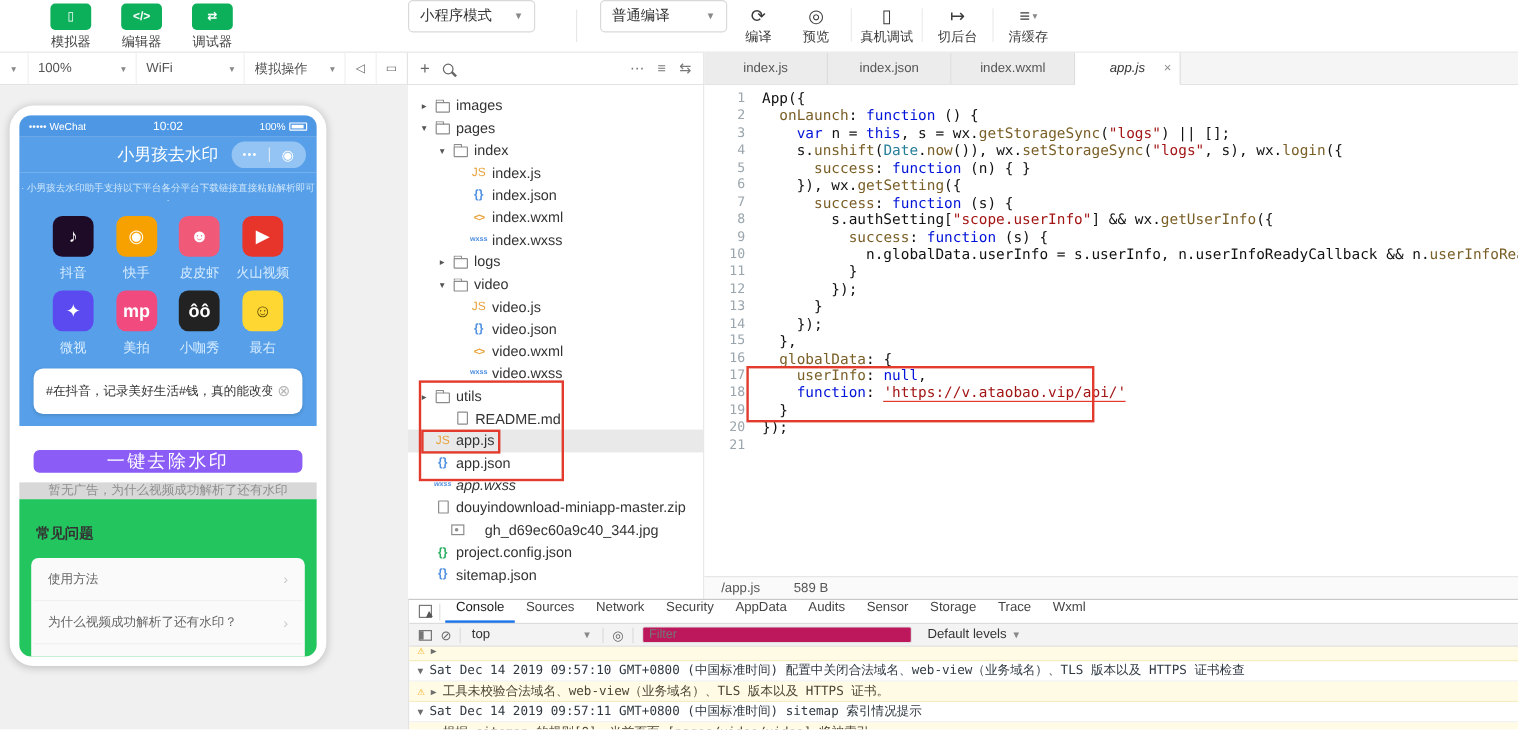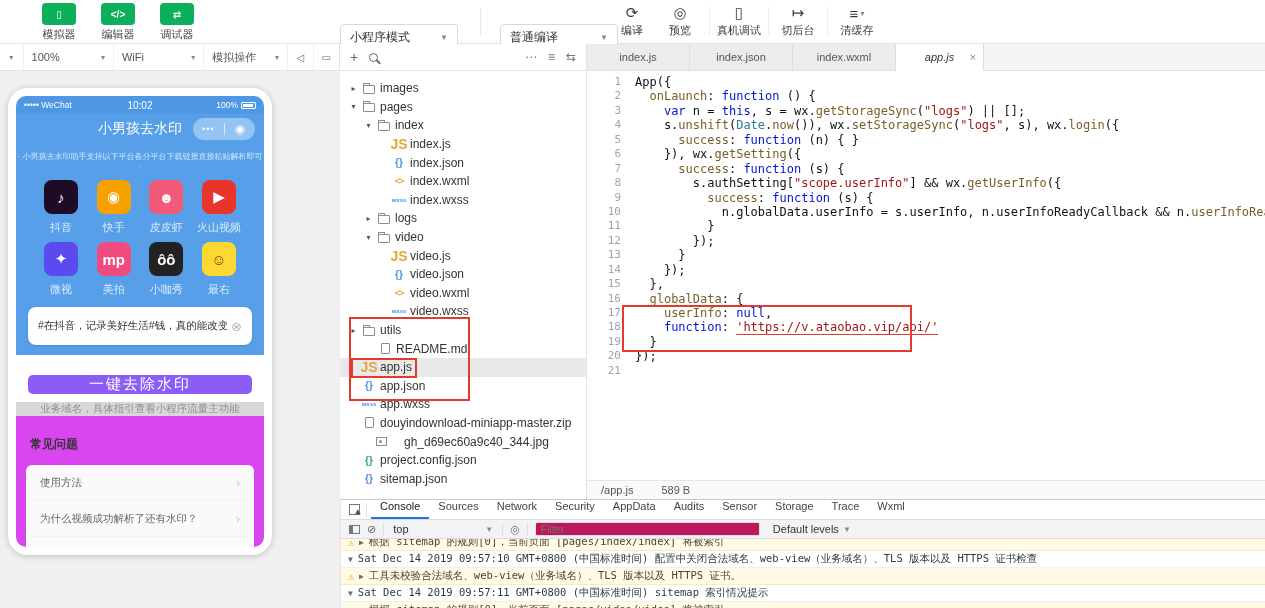--- a/index.html
+++ b/index.html
@@ -5,21 +5,21 @@
   *{box-sizing:border-box;margin:0;padding:0}
   html,body{width:1265px;height:608px;overflow:hidden}
   body{position:relative;font-family:"Liberation Sans","DejaVu Sans",sans-serif;background:#fff;color:#333}
 
   
   .topbar{position:absolute;left:0;top:0;width:1265px;height:44px;background:#fff;border-bottom:1px solid #e3e3e3}
   .primary-group{position:absolute;left:36px;top:3px;display:flex;gap:13px}
   .tb-col{display:flex;flex-direction:column;align-items:center;width:46px;cursor:pointer}
   .green-btn{width:34px;height:22px;background:#0cb05a;border-radius:4px;color:#fff;display:flex;align-items:center;justify-content:center;font-size:10px;font-weight:bold}
   .tb-label{font-size:11px;color:#444;margin-top:2px;white-space:nowrap}
-  .select{position:absolute;top:24px;height:27px;width:118px;border:1px solid #d9d9d9;border-radius:4px;display:flex;align-items:center;justify-content:space-between;padding:0 9px;font-size:12px;color:#333;background:#fff}
+  .select{position:absolute;top:0;height:27px;width:106px;border:1px solid #d9d9d9;border-radius:4px;display:flex;align-items:center;justify-content:space-between;padding:0 9px;font-size:12px;color:#333;background:#fff}
   .caret{font-size:8px;color:#888}
   .v-div{position:absolute;top:8px;width:1px;height:27px;background:#e8e8e8}
   .action-group{position:absolute;left:608px;top:3px;display:flex;align-items:center}
   .action-col{width:48px;display:flex;flex-direction:column;align-items:center;cursor:pointer}
   .ac-icon{height:20px;font-size:15px;color:#3a3a3a;display:flex;align-items:center;gap:2px}
   .ac-label{font-size:11px;color:#3a3a3a;margin-top:0;white-space:nowrap}
   .ag-div{width:1px;height:28px;background:#ececec;margin:0 5px}
 
   
   .subbar{position:absolute;left:0;top:44px;width:1265px;height:27px;display:flex;background:#fff}
@@ -57,35 +57,35 @@
   .hint{text-align:center;font-size:8px;color:#cfe6fb;padding-top:7px}
   .app-grid{display:flex;flex-wrap:wrap;padding:2px 24px 0;justify-content:space-between}
   .app-cell{width:42px;display:flex;flex-direction:column;align-items:center;margin-top:7px;cursor:pointer}
   .app-ic{width:34px;height:34px;border-radius:8px;display:flex;align-items:center;justify-content:center;font-size:15px;font-weight:bold}
   .app-label{font-size:11px;color:#d8ecff;margin-top:6px;white-space:nowrap}
   .input-card{margin:10px 12px 0;height:38px;background:#fff;border-radius:8px;box-shadow:0 1px 3px rgba(0,0,0,.12);display:flex;align-items:center;padding:0 10px}
   .share-input{flex:1;border:none;outline:none;font-size:10.5px;color:#333;background:transparent;font-family:inherit}
   .clear-ic{color:#b5b5b5;font-size:13px;cursor:pointer;margin-left:4px}
   .main-btn{margin:20px 12px 0;height:31px;background:#8b5cf6;border-radius:5px;color:#fff;font-size:15px;display:flex;align-items:center;justify-content:center;cursor:pointer;letter-spacing:2px}
   .ad-bar{margin-top:8px;height:34px;background:#d8d8d8;color:#8f8f8f;font-size:10.5px;display:flex;align-items:center;justify-content:center}
-  .faq-sect{flex:1;background:#d946ef}
+  .faq-sect{flex:1;background:#22c55e}
   .faq-title{margin:20px 0 0 14px;font-size:12px;font-weight:bold;color:#333}
   .faq-card{margin:12px 10px 0;background:#fafafa;border-radius:6px;padding:0 2px}
   .faq-row{height:36px;display:flex;align-items:center;justify-content:space-between;padding:0 12px;font-size:10.5px;color:#666;border-bottom:1px solid #f0f0f0;cursor:pointer}
   .faq-row:last-child{border-bottom:none}
   .faq-chev{color:#c9c9c9;font-size:12px}
 
   
   .explorer{position:absolute;left:340px;top:71px;width:247px;height:429px;background:#fff;border-right:1px solid #e3e3e3;overflow:hidden}
   .tree{padding-top:8px}
   .trow{height:18.6px;display:flex;align-items:center;font-size:12px;color:#333;cursor:pointer;white-space:nowrap}
   .trow.selected{background:#e9e9e9}
   .tr-arrow{width:11px;font-size:8px;color:#555;text-align:center;flex:none}
   .ficon{width:20px;display:flex;justify-content:center;align-items:center;flex:none;margin-right:1px}
-  .i-js{color:#e8a33d;font-weight:bold;font-size:14px}
+  .i-js{color:#e8a33d;font-weight:normal;font-size:10px}
   .i-json{color:#4f8fe0;font-weight:bold;font-size:10px}
   .i-config{color:#27ae60;font-weight:bold;font-size:10px}
   .i-wxml{color:#e8a33d;font-weight:bold;font-size:9px;letter-spacing:-1px}
   .i-wxss{color:#4f8fe0;font-weight:bold;font-size:6px}
   .i-folder{width:12px;height:9px;border:1px solid #8c8c8c;border-radius:1px;position:relative;margin-top:2px}
   .i-folder::before{content:"";position:absolute;top:-3px;left:-1px;width:5px;height:2px;border:1px solid #8c8c8c;border-bottom:none;border-radius:1px 1px 0 0}
   .i-file{width:9px;height:11px;border:1px solid #8c8c8c;border-radius:1px}
   .i-image{width:11px;height:9px;border:1px solid #8c8c8c;position:relative}
   .i-image::after{content:"";position:absolute;left:2px;top:2px;width:3px;height:3px;border-radius:50%;background:#8c8c8c}
   .red-box{position:absolute;border:2px solid #e23b2e;pointer-events:none}
@@ -320,21 +320,21 @@
               </div>
               <div class="app-label">最右</div>
             </div>
           </div>
         <div class="input-card">
           <input class="share-input" value="#在抖音，记录美好生活#钱，真的能改变生活" style="">
           <span class="clear-ic">⊗</span>
         </div>
       </div>
       <div class="main-btn">一键去除水印</div>
-      <div class="ad-bar">业务域名，具体指引查看小程序流量主功能</div>
+      <div class="ad-bar">暂无广告，为什么视频成功解析了还有水印</div>
       <div class="faq-sect">
         <div class="faq-title">常见问题</div>
         <div class="faq-card">
             <div class="faq-row">
               <span>使用方法</span>
               <span class="faq-chev">›</span>
             </div>
             <div class="faq-row">
               <span>为什么视频成功解析了还有水印？</span>
               <span class="faq-chev">›</span>
@@ -463,21 +463,21 @@
         </span>
         <span>app.js</span>
       </div>
       <div class="trow" style="padding-left: 8px;">
         <span class="tr-arrow"></span>
         <span class="ficon">
           <span class="i-json">{}</span>
         </span>
         <span>app.json</span>
       </div>
-      <div class="trow" style="padding-left: 8px;">
+      <div class="trow" style="padding-left: 8px; font-style: italic;">
         <span class="tr-arrow"></span>
         <span class="ficon">
           <span class="i-wxss">wxss</span>
         </span>
         <span>app.wxss</span>
       </div>
       <div class="trow" style="padding-left: 8px;">
         <span class="tr-arrow"></span>
         <span class="ficon">
           <span class="i-file"></span>
@@ -590,21 +590,20 @@
     <input class="filter-input" placeholder="Filter" style="">
     <div class="levels">
       <span>Default levels</span>
       <span class="caret">▼</span>
     </div>
   </div>
   <div class="dt-msgs">
       <div class="msg warning">
         <span class="warn-ic">⚠</span>
         <span class="msg-arrow">▶</span>
-        <span>根据 sitemap 的规则[0]，当前页面 [pages/index/index] 将被索引</span>
       </div>
       <div class="msg ">
         <span class="msg-arrow">▼</span>
         <span>Sat Dec 14 2019 09:57:10 GMT+0800 (中国标准时间) 配置中关闭合法域名、web-view（业务域名）、TLS 版本以及 HTTPS 证书检查</span>
       </div>
       <div class="msg warning">
         <span class="warn-ic">⚠</span>
         <span class="msg-arrow">▶</span>
         <span>工具未校验合法域名、web-view（业务域名）、TLS 版本以及 HTTPS 证书。</span>
       </div>

